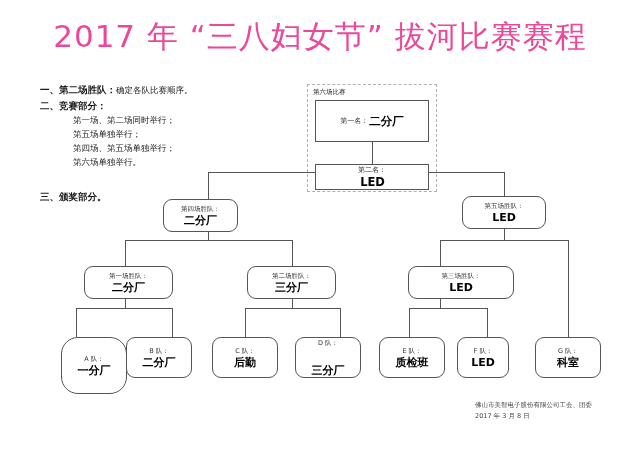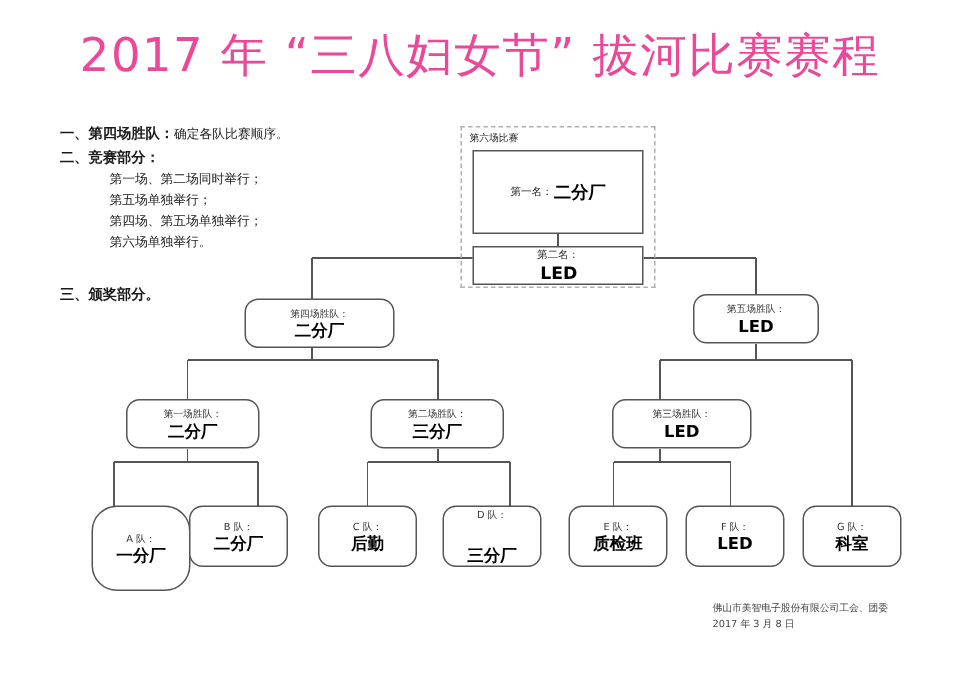--- a/index.html
+++ b/index.html
@@ -75,21 +75,21 @@
 </style>
 </head>
 <body>
 
 <div id="stage">
 
   <div class="title">2017 年 “三八妇女节” 拔河比赛赛程</div>
 
   <div class="notes">
     <div class="note-l1">
-      <span>一、第四场胜队：</span><span class="sub">确定各队比赛顺序。</span>
+      <span>一、第二场胜队：</span><span class="sub">确定各队比赛顺序。</span>
     </div>
     <div class="note-l1">二、竞赛部分：</div>
     <div class="note-sub">第一场、第二场同时举行；</div>
     <div class="note-sub">第五场单独举行；</div>
     <div class="note-sub">第四场、第五场单独举行；</div>
     <div class="note-sub">第六场单独举行。</div>
     <div class="note-l1" style="margin-top:20px;">三、颁奖部分。</div>
   </div>
 
   <svg class="lines" viewBox="0 0 640 453">
@@ -127,51 +127,51 @@
       <line x1="409" y1="308" x2="487" y2="308"></line>
       <line x1="440" y1="308" x2="440" y2="299"></line>
       <line x1="409" y1="308" x2="409" y2="337"></line>
       <line x1="487" y1="308" x2="487" y2="337"></line>
     </g>
   </svg>
 
   <div class="dashgroup"></div>
   <div class="dash-label">第六场比赛</div>
 
-  <div class="rankbox" style="left:315px;top:100px;width:114px;height:56px;">
+  <div class="rankbox" style="left:315px;top:100px;width:114px;height:42px;">
     <span class="rk">第一名：</span>
     <span class="rv">二分厂</span>
   </div>
 
   <div class="rankbox" style="left:315px;top:164px;width:114px;height:26px;flex-direction:column;">
     <span class="rk">第二名：</span>
     <span class="rv">LED</span>
   </div>
 
-  <div class="box rnd" style="left:163px;top:199px;width:100px;height:33px;">
+  <div class="box rnd" style="left:163px;top:199px;width:75px;height:33px;">
     <span class="cap">第四场胜队：</span>
     <span class="val">二分厂</span>
   </div>
 
   <div class="box rnd" style="left:462px;top:196px;width:84px;height:33px;">
     <span class="cap">第五场胜队：</span>
     <span class="val">LED</span>
   </div>
 
   <div class="box rnd" style="left:84px;top:266px;width:89px;height:33px;">
     <span class="cap">第一场胜队：</span>
     <span class="val">二分厂</span>
   </div>
 
   <div class="box rnd" style="left:247px;top:266px;width:89px;height:33px;">
     <span class="cap">第二场胜队：</span>
     <span class="val">三分厂</span>
   </div>
 
-  <div class="box rnd" style="left:408px;top:266px;width:93px;height:33px;">
+  <div class="box rnd" style="left:408px;top:266px;width:106px;height:33px;">
     <span class="cap">第三场胜队：</span>
     <span class="val">LED</span>
   </div>
 
   <div class="box rnd" style="left:61px;top:337px;width:66px;height:57px;border-radius:17px;">
     <span class="cap">A 队：</span>
     <span class="val">一分厂</span>
   </div>
 
   <div class="box rnd" style="left:126px;top:337px;width:66px;height:41px;">
@@ -187,21 +187,21 @@
   <div class="box rnd" style="left:295px;top:337px;width:66px;height:41px;gap:16px;">
     <span class="cap">D 队：</span>
     <span class="val">三分厂</span>
   </div>
 
   <div class="box rnd" style="left:379px;top:337px;width:66px;height:41px;">
     <span class="cap">E 队：</span>
     <span class="val">质检班</span>
   </div>
 
-  <div class="box rnd" style="left:457px;top:337px;width:66px;height:41px;">
+  <div class="box rnd" style="left:457px;top:337px;width:52px;height:41px;">
     <span class="cap">F 队：</span>
     <span class="val">LED</span>
   </div>
 
   <div class="box rnd" style="left:535px;top:337px;width:66px;height:41px;">
     <span class="cap">G 队：</span>
     <span class="val">科室</span>
   </div>
 
   <div class="footer">

